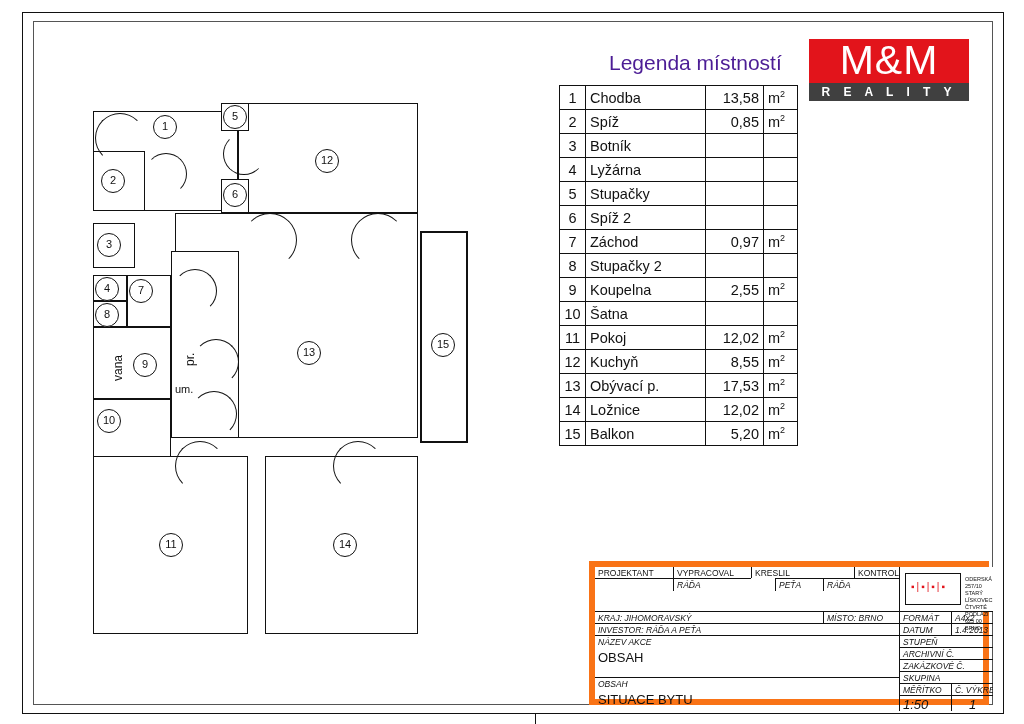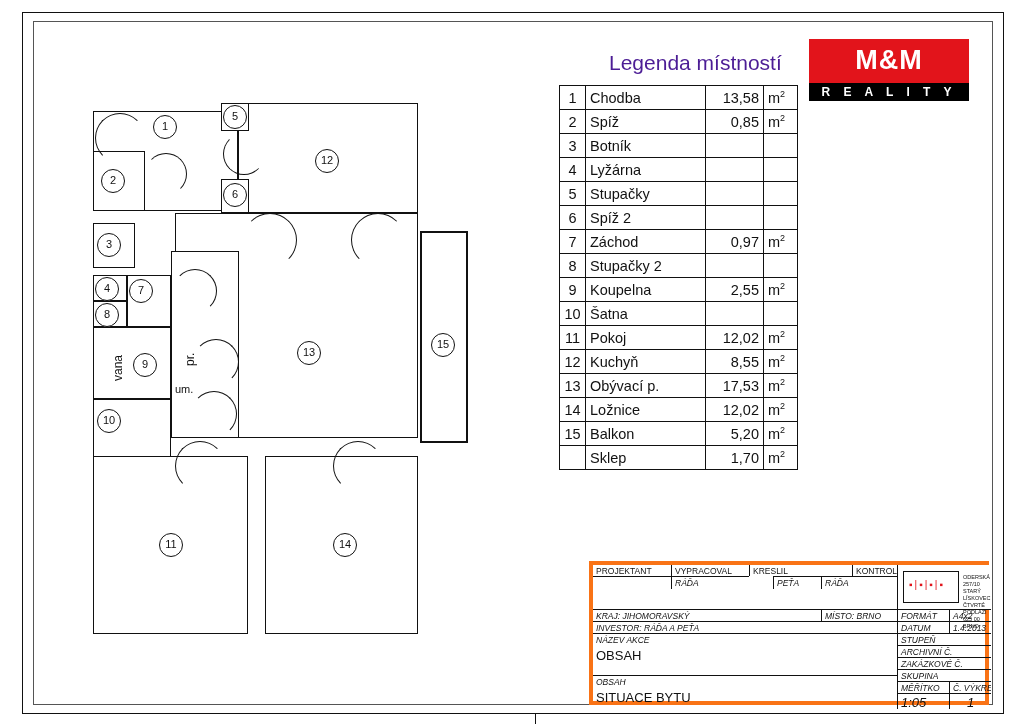--- a/index.html
+++ b/index.html
@@ -23,26 +23,26 @@
   table.legend td{border:1px solid #111;height:24px;padding:0 4px;box-sizing:border-box;}
   td.idx{width:26px;text-align:center;}
   td.nm{width:120px;padding-left:8px;}
   td.val{width:58px;text-align:right;padding-right:2px;}
   td.unit{width:34px;text-align:left;padding-left:3px;border-left:none;}
   sup{font-size:9px;}
 
   
   .logo{position:absolute;left:786px;top:26px;width:160px;height:62px;}
   .logo-top{position:absolute;left:0;top:0;width:160px;height:54px;background:#e2141b;
-            color:#fff;font-weight:bold;font-size:27px;line-height:42px;text-align:center;letter-spacing:1px;}
-  .logo-bot{position:absolute;left:0;top:44px;width:160px;height:18px;background:#000000;
+            color:#fff;font-weight:normal;font-size:41px;line-height:42px;text-align:center;letter-spacing:1px;}
+  .logo-bot{position:absolute;left:0;top:44px;width:160px;height:18px;background:#404040;
             color:#fff;font-size:12px;line-height:18px;text-align:center;letter-spacing:5px;font-weight:bold;}
 
   
-  .tb{position:absolute;left:566px;top:548px;width:400px;height:144px;border:4px solid #f97316;box-sizing:border-box;font-size:8.5px;color:#111;}
+  .tb{position:absolute;left:566px;top:548px;width:400px;height:144px;border:6px solid #f97316;box-sizing:border-box;font-size:8.5px;color:#111;}
   .tb div.cell{position:absolute;box-sizing:border-box;padding:1px 3px;overflow:hidden;white-space:nowrap;}
   .bt{border-top:1px solid #111;font-style:italic;}
   .bl{border-left:1px solid #111;}
   .big{font-size:13px;}
   .stampbox{position:absolute;border:1px solid #111;box-sizing:border-box;background:#fff;}
   .flag{position:absolute;top:6px;font-size:10px;color:#e2141b;letter-spacing:2px;}
   .addr{position:absolute;font-size:5.5px;line-height:7px;color:#111;}
   .foldmark{position:absolute;left:512px;top:700px;width:1px;height:12px;background:#111;}
 </style>
 </head>
@@ -191,26 +191,20 @@
           <td class="nm">Ložnice</td>
           <td class="val">12,02</td>
           <td class="unit">m<sup>2</sup></td>
         </tr>
         <tr>
           <td class="idx">15</td>
           <td class="nm">Balkon</td>
           <td class="val">5,20</td>
           <td class="unit">m<sup>2</sup></td>
         </tr>
-        <tr>
-          <td class="idx"></td>
-          <td class="nm">Sklep</td>
-          <td class="val">1,70</td>
-          <td class="unit">m<sup>2</sup></td>
-        </tr>
       </tbody>
     </table>
 
   <div class="logo">
     <div class="logo-top">M&amp;M</div>
     <div class="logo-bot">R E A L I T Y</div>
   </div>
 
   <div class="tb">
 
@@ -244,18 +238,18 @@
     <div class="cell big" style="left:0;top:82px;width:304px;height:20px;">OBSAH</div>
     <div class="cell bt bl" style="left:304px;top:80px;width:94px;height:12px;">ARCHIVNÍ Č.</div>
     <div class="cell bt bl" style="left:304px;top:92px;width:94px;height:12px;">ZAKÁZKOVÉ Č.</div>
     <div class="cell bt bl" style="left:304px;top:104px;width:94px;height:12px;">SKUPINA</div>
 
     <div class="cell bt" style="left:0;top:110px;width:304px;height:12px;">OBSAH</div>
     <div class="cell big" style="left:0;top:124px;width:304px;height:20px;">SITUACE BYTU</div>
 
     <div class="cell bt bl" style="left:304px;top:116px;width:52px;height:12px;">MĚŘÍTKO</div>
     <div class="cell bt bl" style="left:356px;top:116px;width:42px;height:12px;">Č. VÝKRESU</div>
-    <div class="cell bt bl big" style="left:304px;top:128px;width:52px;height:16px;">1:05</div>
+    <div class="cell bt bl big" style="left:304px;top:128px;width:52px;height:16px;">1:50</div>
     <div class="cell bt bl big" style="left:356px;top:128px;width:42px;height:16px;text-align:center;">1</div>
   </div>
 
   <div class="foldmark"></div>
 </div>
 
 </body></html>

